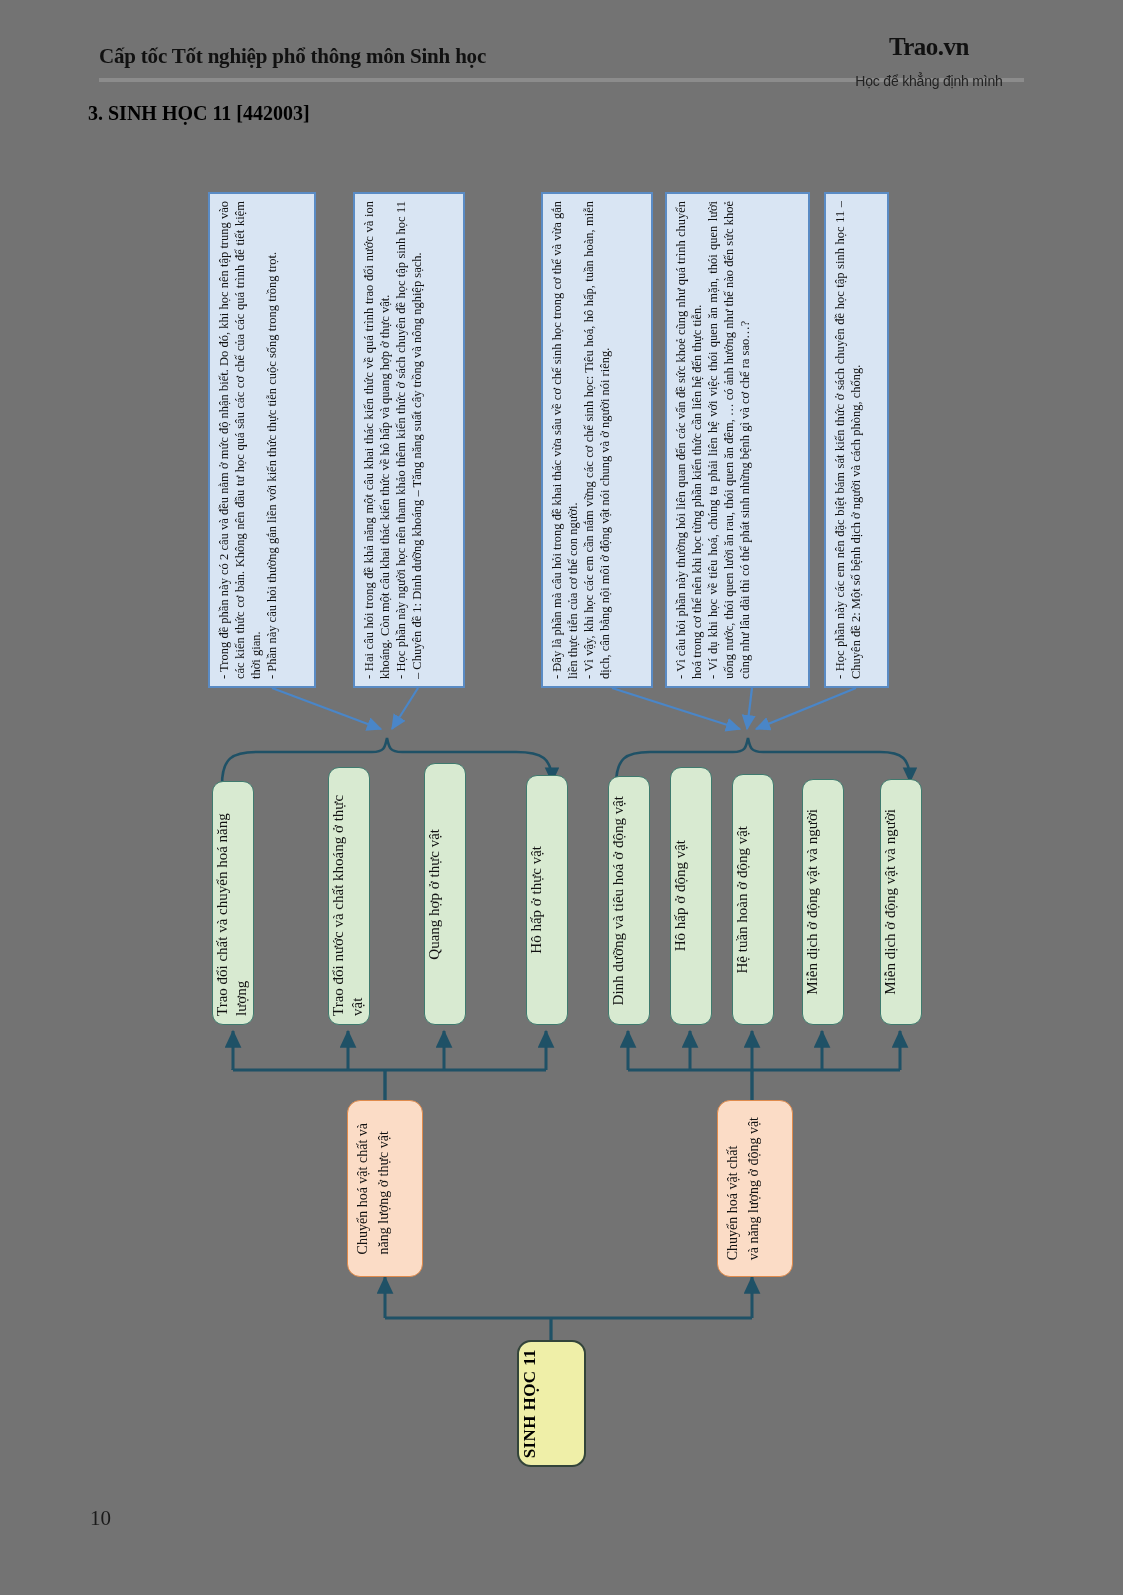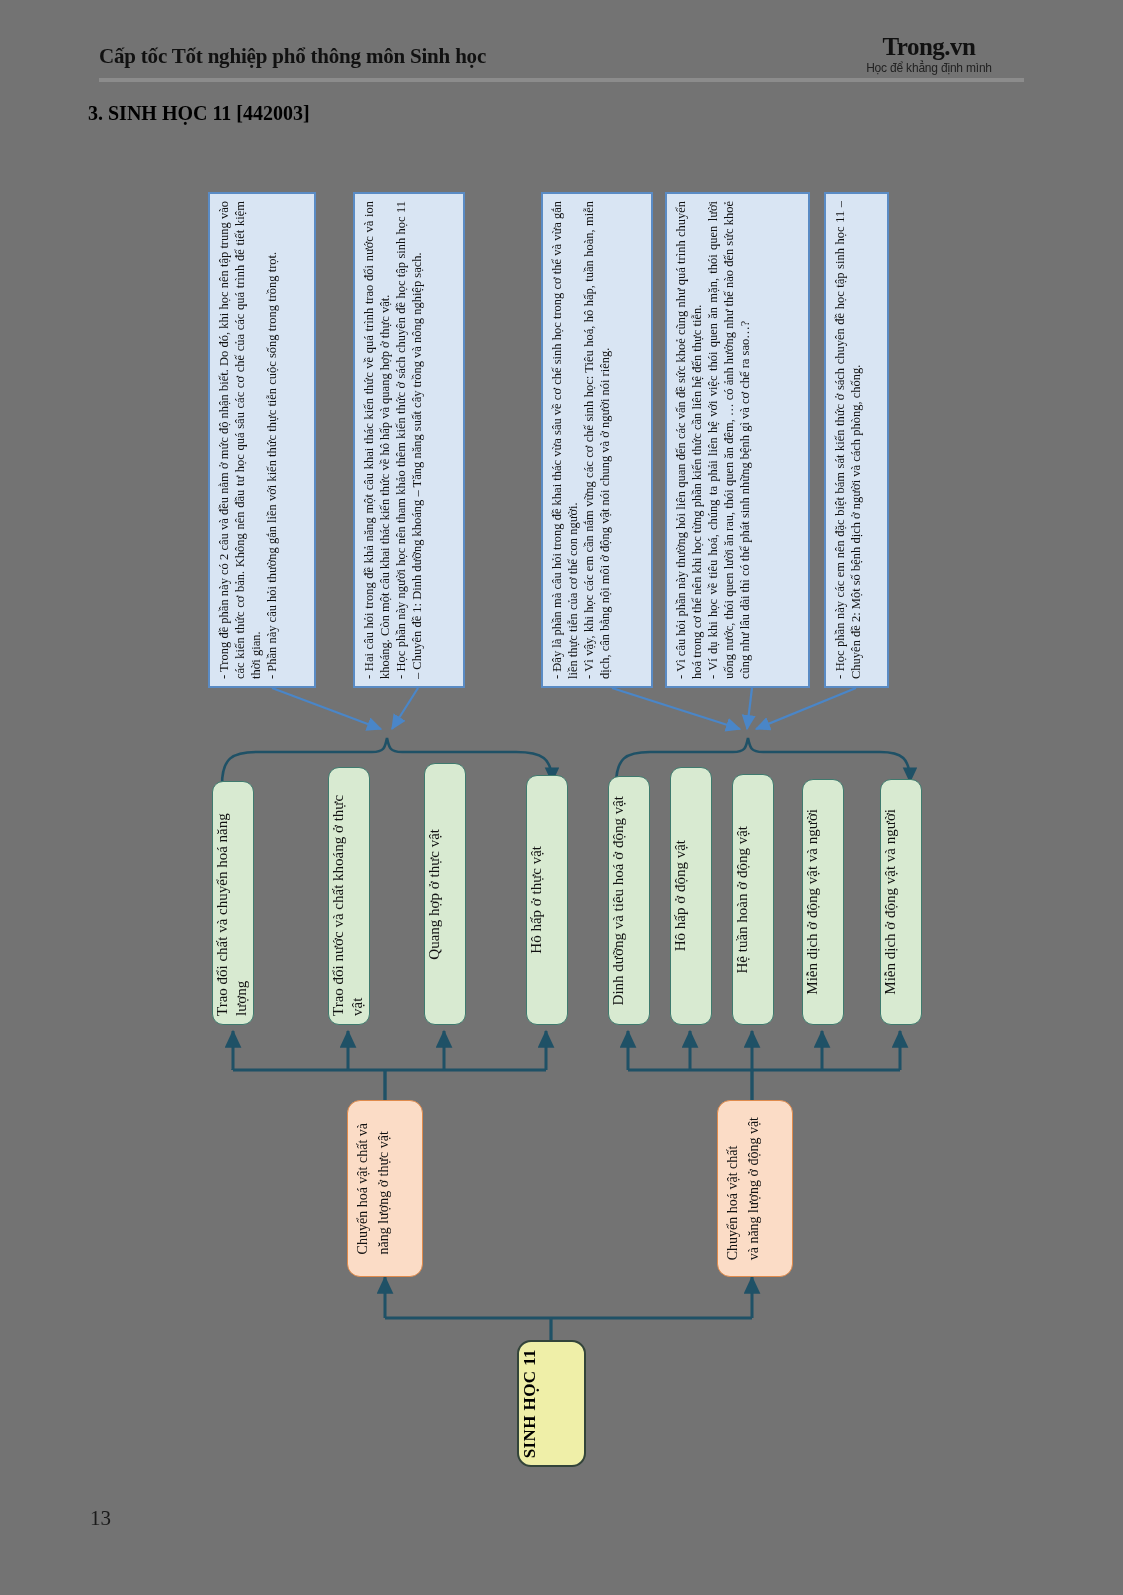--- a/index.html
+++ b/index.html
@@ -48,23 +48,23 @@
   .hdr-logo .brand {
     font-family: "Liberation Serif", serif;
     font-size: 25px;
     font-weight: bold;
     color: #111111;
     letter-spacing: -0.5px;
     line-height: 1.05;
   }
   .hdr-logo .tag {
     font-family: "Liberation Sans", sans-serif;
-    font-size: 12px;
+    font-size: 14px;
     color: #222222;
-    margin-top: 1px;
+    margin-top: 13px;
     letter-spacing: -0.2px;
   }
 
   
   .sec-title {
     position: absolute;
     left: 88px;
     top: 102px;
     font-family: "Liberation Serif", serif;
     font-size: 20px;
@@ -171,21 +171,21 @@
   }
 </style>
 </head>
 <body>
 
 <div class="page">
 
   <div class="hdr-title">Cấp tốc Tốt nghiệp phổ thông môn Sinh học</div>
   <div class="hdr-rule"></div>
   <div class="hdr-logo">
-    <div class="brand">Trong.vn</div>
+    <div class="brand">Trao.vn</div>
     <div class="tag">Học để khẳng định mình</div>
   </div>
 
   <div class="sec-title">3. SINH HỌC 11 [442003]</div>
 
   <svg class="wires" viewBox="0 0 1123 1595" xmlns="http://www.w3.org/2000/svg">
     <defs>
       <marker id="ahBlue" markerWidth="8" markerHeight="8" refX="6.4" refY="3.2" orient="auto" markerUnits="strokeWidth">
         <path d="M0,0 L7,3.2 L0,6.4 z" fill="#4a86c8"></path>
       </marker>
@@ -306,15 +306,15 @@
 
   <div class="node midbox" style="left:717px; top:1100px; width:76px; height:177px;">
     <div class="vtext">Chuyển hoá vật chất
 và năng lượng ở động vật</div>
   </div>
 
   <div class="node rootbox" style="left:517px; top:1340px; width:69px; height:127px;">
     <div class="vtext">SINH HỌC 11</div>
   </div>
 
-  <div class="page-num">13</div>
+  <div class="page-num">10</div>
 
 </div>
 
 </body></html>

